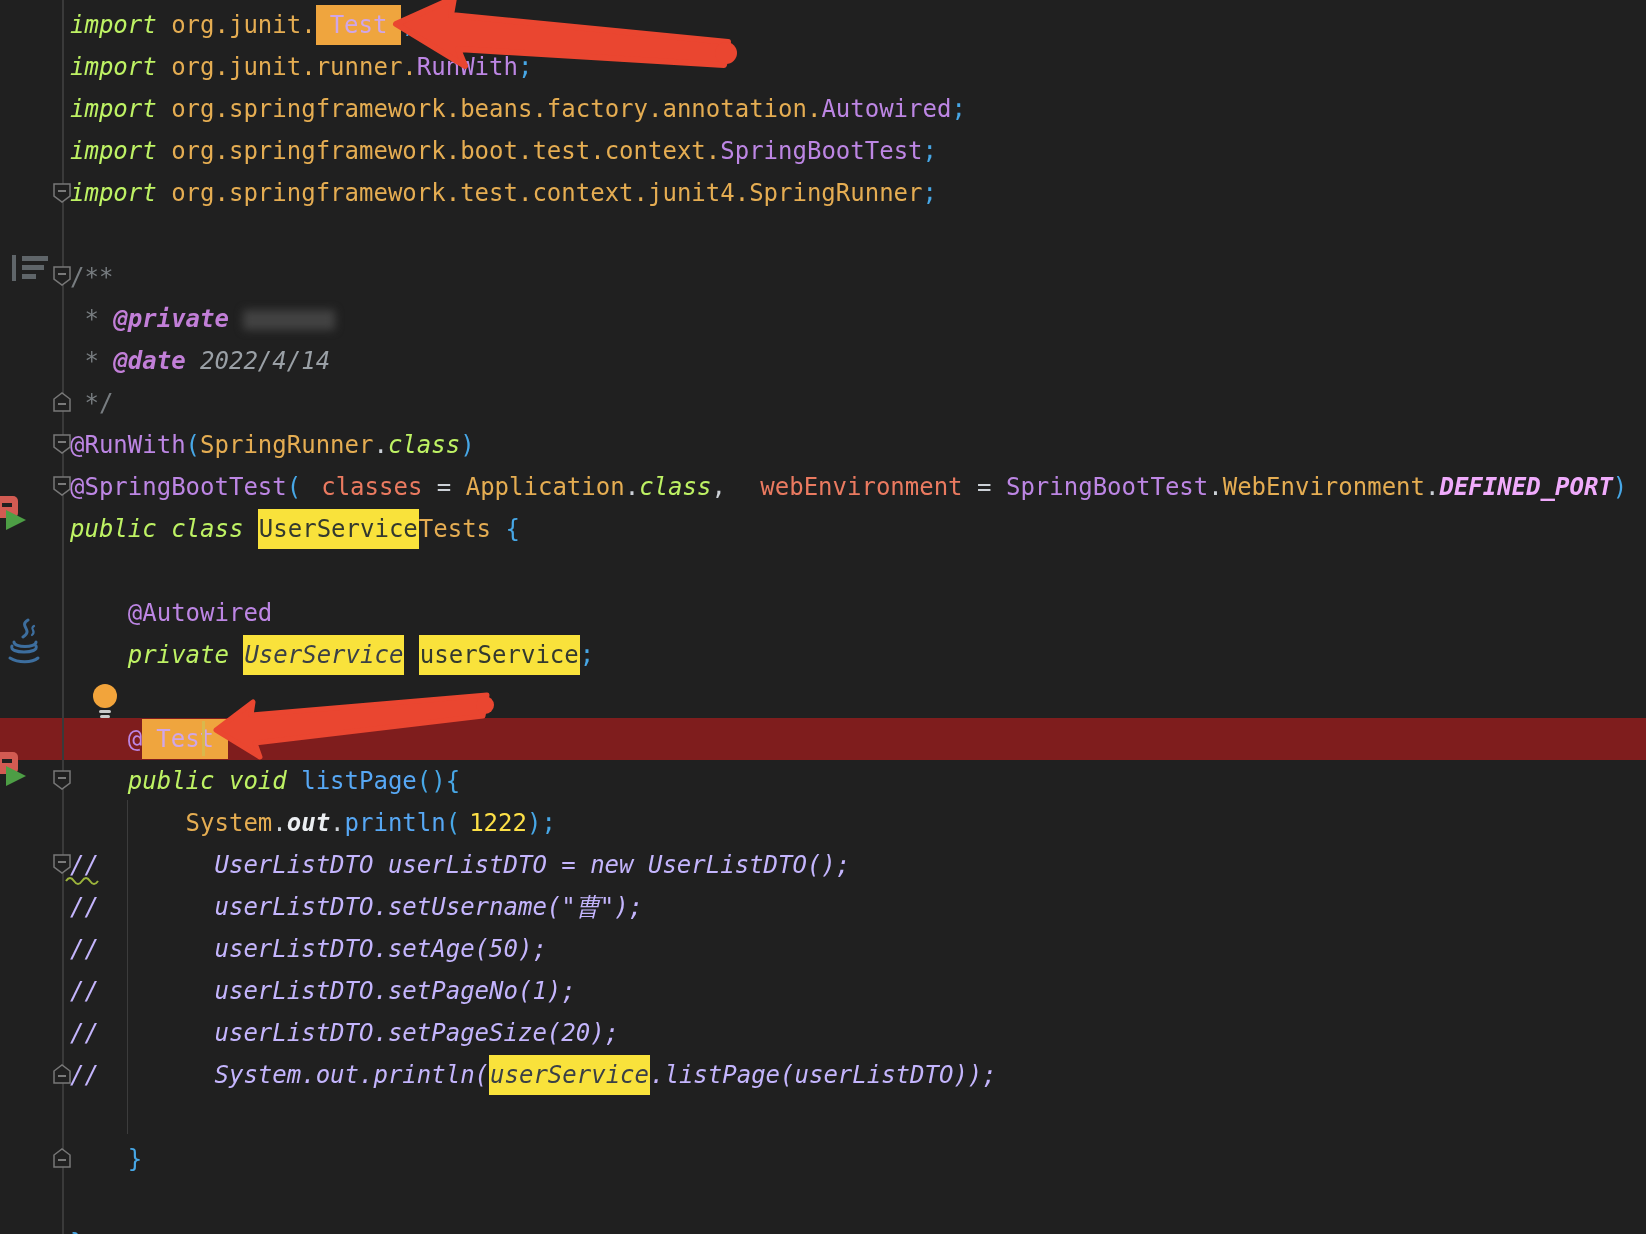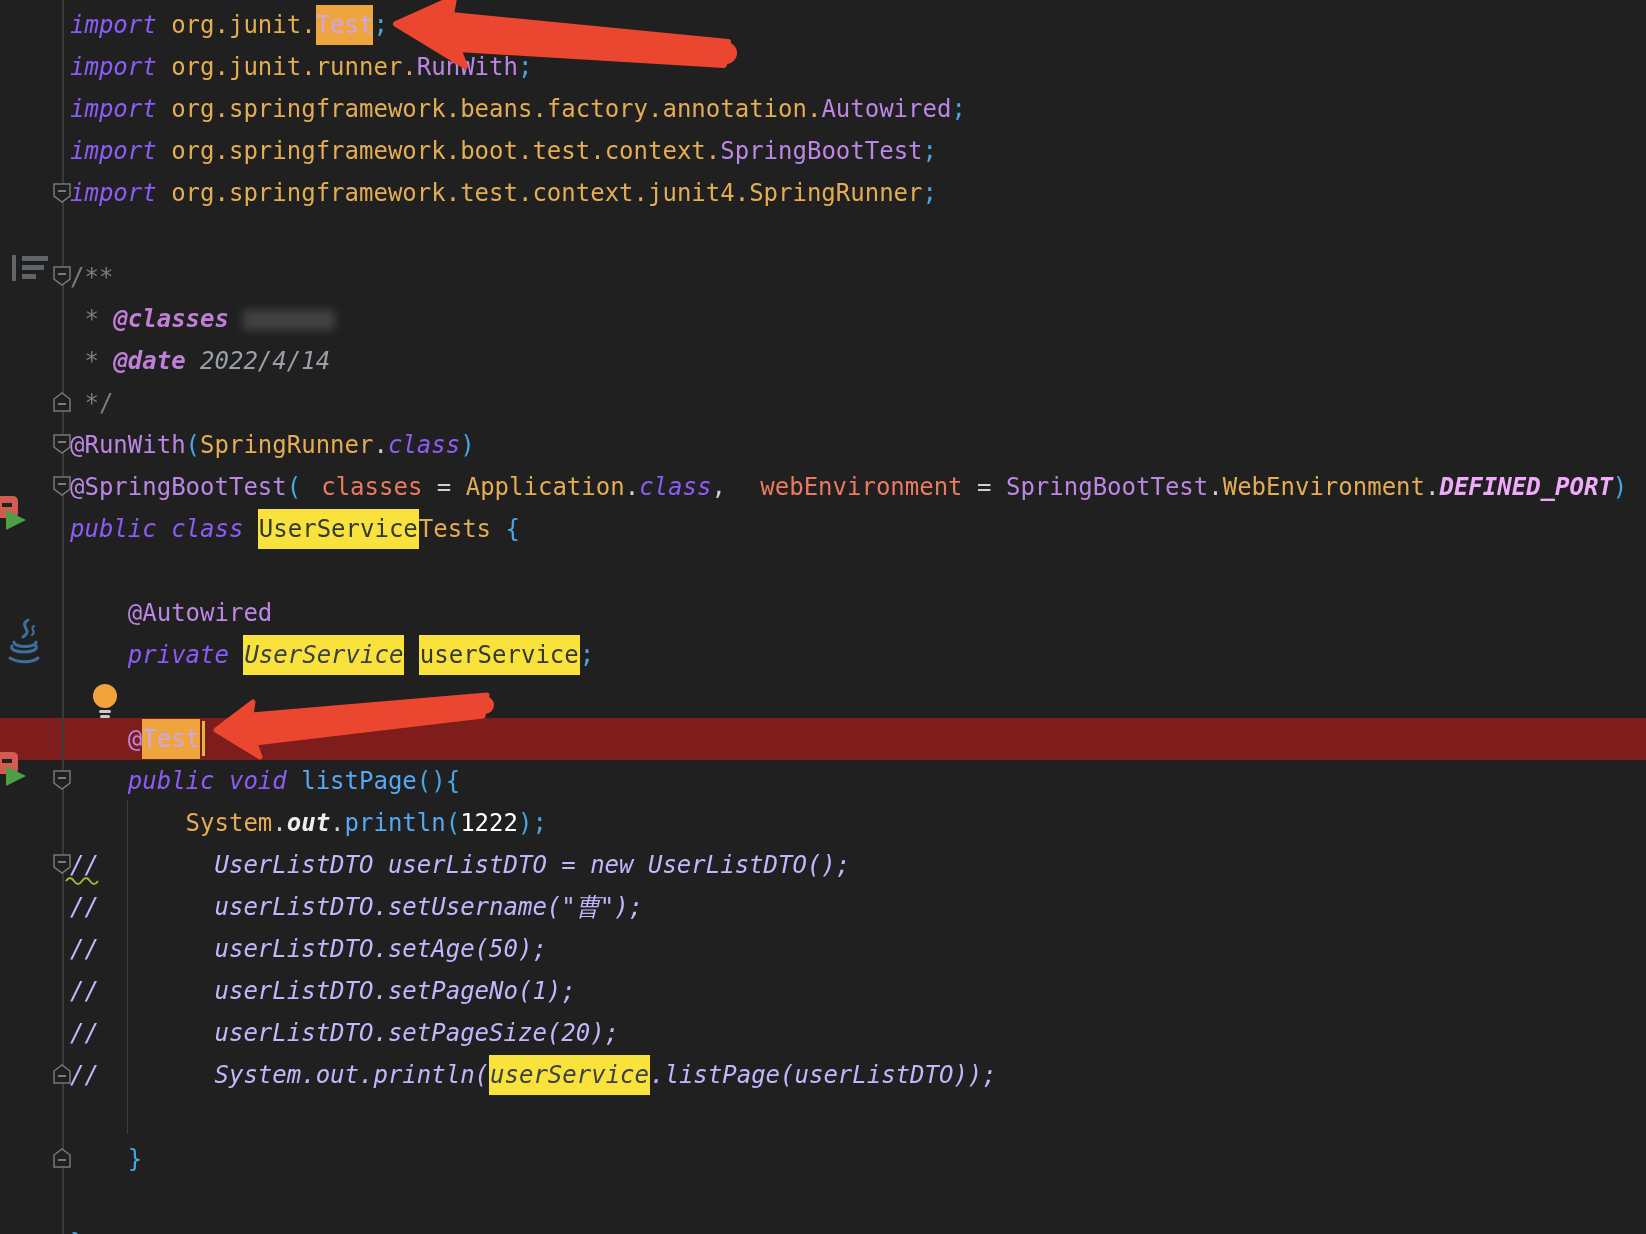--- a/index.html
+++ b/index.html
@@ -4,37 +4,37 @@
 <style>
   html,body{margin:0;padding:0;background:#202020;}
   #screen{position:relative;width:1646px;height:1234px;overflow:hidden;background:#202020;
           font-family:"DejaVu Sans Mono", monospace;}
   
   #code-area{position:absolute;left:0;top:4px;width:100%;}
   .code-line{height:42px;line-height:42px;font-size:24px;padding-left:70px;
              white-space:pre;color:#ccd1d7;}
   .code-line.caret-line{background:#7f1d1d;}
   
-  .seg-kw{color:#8b5cf6;font-style:italic;}
+  .seg-kw{color:#bef264;font-style:italic;}
   .seg-ann{color:#bd86e4;}
   .seg-cls{color:#e5ad52;}
   .seg-pun{color:#ccd1d7;}
   .seg-semi{color:#47a7e6;}
   .seg-attr{color:#ea7a60;margin-left:20px;}
-  .seg-num{color:#ffffff;}
+  .seg-num{color:#fde047;margin-left:9px;}
   .seg-mth{color:#57a8f5;}
   .seg-cmt{color:#c4b5fd;font-style:italic;}
   .seg-doc{color:#787d81;}
   .seg-doctag{color:#c27fd8;font-weight:bold;font-style:italic;}
   .seg-docval{color:#9aa0a6;font-style:italic;}
   .seg-const{color:#f0abfc;font-weight:bold;font-style:italic;margin-top:48px;}
   .seg-sfield{color:#eceff2;font-weight:bold;font-style:italic;text-align:right;}
   .seg-hlY{background:#f9e23b;color:#33392f;padding:6px 1px;}
   .seg-hlYi{background:#f9e23b;color:#3a4046;padding:6px 1px;font-style:italic;}
-  .seg-hlO{background:#efa53e;color:#cfa6e8;padding:6px 0;}
+  .seg-hlO{background:#efa53e;color:#cfa6e8;padding:6px 14px;}
   .seg-redacted{display:inline-block;width:92px;height:20px;background:#424242;
                 border-radius:3px;filter:blur(4px);vertical-align:middle;}
   
   .gutter-vline{position:absolute;left:62px;top:0;width:2px;height:1234px;background:#3a3a3a;}
   .indent-guide{position:absolute;left:127px;width:1px;background:#3c3c3c;}
   .fold-handle{position:absolute;left:53px;width:18px;height:20px;}
   .gutter-icon{position:absolute;}
   #caret{position:absolute;left:202px;top:721px;width:3px;height:35px;background:#d9b84c;}
   #arrows{position:absolute;left:0;top:0;pointer-events:none;}
 </style>
@@ -44,21 +44,21 @@
 <div id="screen">
 
   <div id="code-area">
       <div class="code-line"><span class="seg-kw">import </span><span class="seg-cls">org.junit.</span><span class="seg-hlO">Test</span><span class="seg-semi">;</span></div>
       <div class="code-line"><span class="seg-kw">import </span><span class="seg-cls">org.junit.runner.</span><span class="seg-ann">RunWith</span><span class="seg-semi">;</span></div>
       <div class="code-line"><span class="seg-kw">import </span><span class="seg-cls">org.springframework.beans.factory.annotation.</span><span class="seg-ann">Autowired</span><span class="seg-semi">;</span></div>
       <div class="code-line"><span class="seg-kw">import </span><span class="seg-cls">org.springframework.boot.test.context.</span><span class="seg-ann">SpringBootTest</span><span class="seg-semi">;</span></div>
       <div class="code-line"><span class="seg-kw">import </span><span class="seg-cls">org.springframework.test.context.junit4.SpringRunner</span><span class="seg-semi">;</span></div>
       <div class="code-line"></div>
       <div class="code-line"><span class="seg-doc">/**</span></div>
-      <div class="code-line"><span class="seg-doc"> * </span><span class="seg-doctag">@classes </span><span class="seg-redacted"></span></div>
+      <div class="code-line"><span class="seg-doc"> * </span><span class="seg-doctag">@private </span><span class="seg-redacted"></span></div>
       <div class="code-line"><span class="seg-doc"> * </span><span class="seg-doctag">@date </span><span class="seg-docval">2022/4/14</span></div>
       <div class="code-line"><span class="seg-doc"> */</span></div>
       <div class="code-line"><span class="seg-ann">@RunWith</span><span class="seg-semi">(</span><span class="seg-cls">SpringRunner</span><span class="seg-pun">.</span><span class="seg-kw">class</span><span class="seg-semi">)</span></div>
       <div class="code-line"><span class="seg-ann">@SpringBootTest</span><span class="seg-semi">(</span><span class="seg-attr">classes</span><span class="seg-pun"> = </span><span class="seg-cls">Application</span><span class="seg-pun">.</span><span class="seg-kw">class</span><span class="seg-pun">, </span><span class="seg-attr">webEnvironment</span><span class="seg-pun"> = </span><span class="seg-ann">SpringBootTest</span><span class="seg-pun">.</span><span class="seg-cls">WebEnvironment</span><span class="seg-pun">.</span><span class="seg-const">DEFINED_PORT</span><span class="seg-semi">)</span></div>
       <div class="code-line"><span class="seg-kw">public class </span><span class="seg-hlY">UserService</span><span class="seg-cls">Tests</span><span class="seg-pun"> </span><span class="seg-semi">{</span></div>
       <div class="code-line"></div>
       <div class="code-line"><span class="seg-pun">    </span><span class="seg-ann">@Autowired</span></div>
       <div class="code-line"><span class="seg-pun">    </span><span class="seg-kw">private </span><span class="seg-hlYi">UserService</span><span class="seg-pun"> </span><span class="seg-hlY">userService</span><span class="seg-semi">;</span></div>
       <div class="code-line"></div>
       <div class="code-line caret-line"><span class="seg-pun">    </span><span class="seg-ann">@</span><span class="seg-hlO">Test</span></div>

